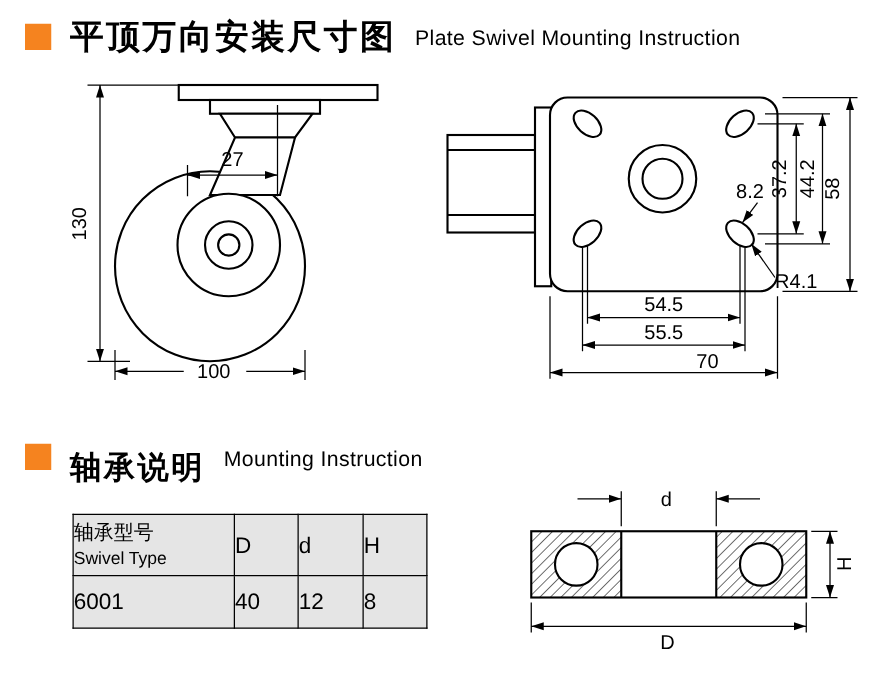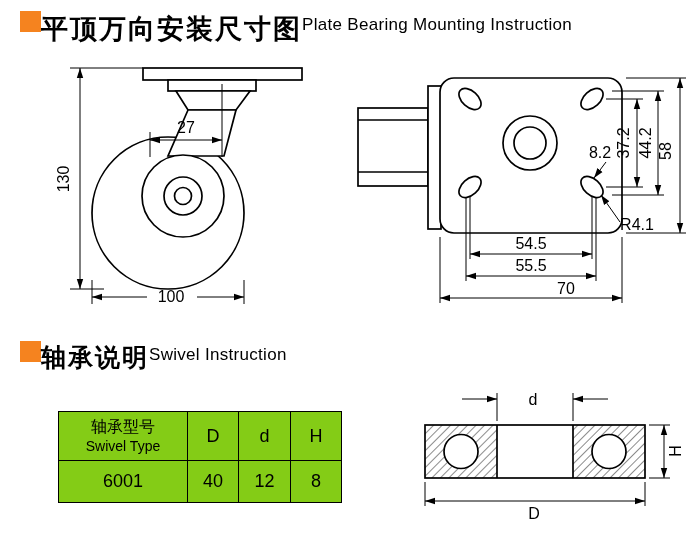--- a/index.html
+++ b/index.html
@@ -1,52 +1,52 @@
 <!DOCTYPE html>
 <html><head>
 <meta charset="utf-8">
 <style>
   * { margin:0; padding:0; box-sizing:border-box; }
   html,body { background:#fff; }
   body { width:698px; height:538px; font-family:"Liberation Sans",sans-serif; color:#000; }
   .page { position:relative; width:698px; height:538px; background:#fff; overflow:hidden; }
 
-  .sec-header { position:absolute; display:flex; align-items:flex-start; }
+  .sec-header { position:absolute; display:flex; align-items:center; gap:15px; }
   .sec-header.h1 { left:20px; top:11px; }
   .sec-header.h2 { left:20px; top:341px; }
   .bullet { width:21px; height:21px; background:#f5831f; flex:0 0 auto; }
   .title-zh { font-size:27px; font-weight:bold; letter-spacing:2px; white-space:nowrap; }
   .title-en { font-size:17px; font-weight:500; letter-spacing:.3px; padding-top:4px; white-space:nowrap; }
 
   svg { position:absolute; left:0; }
   svg text { font-family:"Liberation Sans",sans-serif; font-size:16px; fill:#000; stroke:none; }
   .obj { stroke:#000; stroke-width:1.7; fill:none; }
   .objw { stroke:#000; stroke-width:1.7; fill:#fff; }
   .dim { stroke:#000; stroke-width:1; fill:none; }
 
   .tbl { position:absolute; left:58px; top:411px; border-collapse:collapse; table-layout:fixed; }
-  .tbl td { border:1.6px solid #000; text-align:center; vertical-align:middle; font-size:18px; background:#84cc16; }
+  .tbl td { border:1.6px solid #000; vertical-align:middle; font-size:18px; background:#e5e5e5; }
   .tbl .c0 { width:129px; }
   .tbl .c1 { width:51px; }
   .tbl .c2 { width:52px; }
   .tbl .c3 { width:51px; }
   .tbl tr.r0 td { height:49px; }
   .tbl tr.r1 td { height:42px;margin-top:20px; }
   .tbl .zh { font-size:16px; line-height:20px; }
   .tbl .en { font-size:14px; line-height:18px; }
 </style>
 </head>
 <body>
 
 <div class="page">
 
   <div class="sec-header h1">
     <div class="bullet"></div>
     <div class="title-zh">平顶万向安装尺寸图</div>
-    <div class="title-en">Plate Bearing Mounting Instruction</div>
+    <div class="title-en">Plate Swivel Mounting Instruction</div>
   </div>
 
   <svg style="top:54px;" width="698" height="258" viewBox="0 0 698 258">
     <defs>
       <marker id="arrA" viewBox="0 0 10 8" refX="10" refY="4" markerWidth="10" markerHeight="8" orient="auto-start-reverse" markerUnits="userSpaceOnUse">
         <path d="M0,0.8 L10,4 L0,7.2 Z" fill="#000"></path>
       </marker>
     </defs>
 
     <g>
@@ -122,22 +122,22 @@
 
       <line class="dim" x1="440" y1="183" x2="440" y2="249"></line>
       <line class="dim" x1="622" y1="183" x2="622" y2="249"></line>
       <line class="dim" x1="440" y1="244" x2="622" y2="244" marker-start="url(#arrA)" marker-end="url(#arrA)"></line>
       <text x="566" y="240" text-anchor="middle">70</text>
     </g>
   </svg>
 
   <div class="sec-header h2">
     <div class="bullet"></div>
-    <div class="title-zh" style="font-size:25px;">轴承说明</div>
-    <div class="title-en">Swivel Instruction</div>
+    <div class="title-zh" style="font-size:25px;margin-top:16px;">轴承说明</div>
+    <div class="title-en">Mounting Instruction</div>
   </div>
 
   <table class="tbl">
     <tbody>
         <tr class="r0">
       <td class="c0">
         <div class="zh">轴承型号</div>
         <div class="en">Swivel Type</div>
       </td>
       <td class="c1">D</td>

